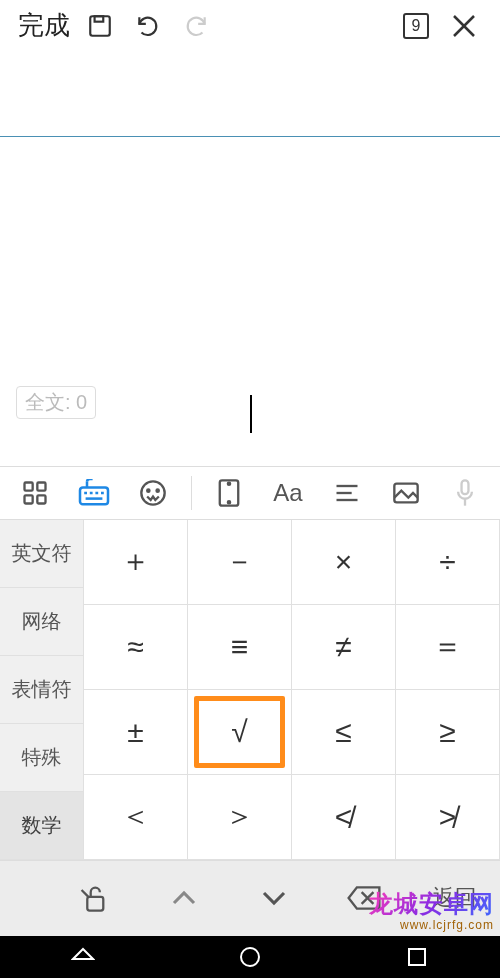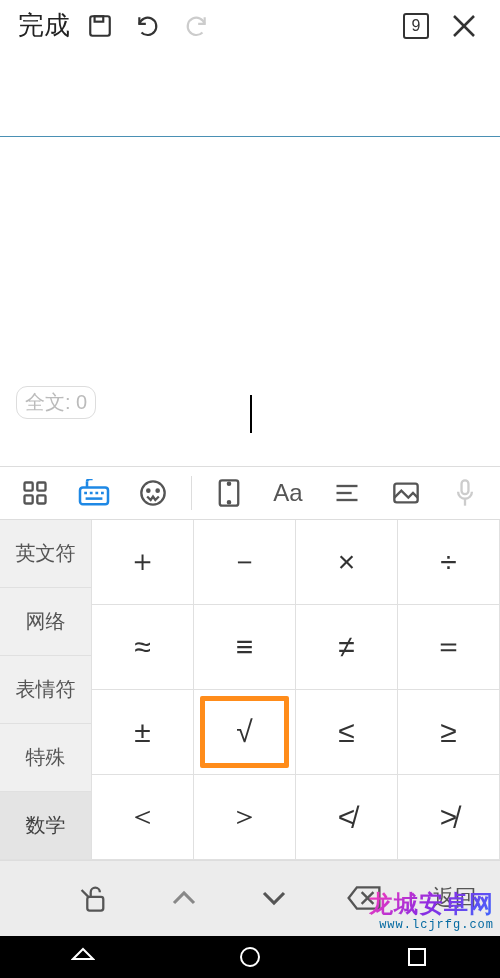--- a/index.html
+++ b/index.html
@@ -10,51 +10,51 @@
   .topbar { height: 68px; display: flex; align-items: center; padding: 0 12px; }
   .complete { font-size: 26px; color: #222; padding: 0 6px; }
   .top-spacer { flex: 1; }
   .top-icon { width: 48px; height: 48px; display:flex; align-items:center; justify-content:center; color:#333; }
   .top-icon.dim { color:#ccc; }
   .kbd9 { width:26px; height:26px; border:2px solid #333; border-radius:3px; display:flex; align-items:center; justify-content:center; font-size:16px; font-weight:500; color:#333; }
 
   
   .hr { height: 2px; background: #4a90b4; margin-top: 84px; }
   .editor { flex: 0 0 290px; position:relative; }
-  .fulltext { position:absolute; left:16px; bottom:8px; border:1px solid #ddd; color:#bbb; font-size:20px; padding:2px 8px; border-radius:11px; }
+  .fulltext { position:absolute; left:16px; bottom:8px; border:1px solid #ddd; color:#bbb; font-size:20px; padding:2px 8px; border-radius:4px; }
   .cursor { position:absolute; left:250px; bottom:-6px; width:2px; height:38px; background:#000; }
 
   
   .toolbar { height:70px; border-top:1px solid #ddd; border-bottom:1px solid #ddd; display:flex; align-items:center; padding:0 8px; gap:4px;margin-top:39px; }
   .tool { width:56px; height:50px; display:flex; align-items:center; justify-content:center; color:#555; }
   .tool.active { color:#1e88e5; }
   .bar-div { width:1px; height:34px; background:#ddd; margin:0 6px; }
 
   
   .kb { flex:1; display:flex; flex-direction:column; }
   .kbgrid { flex:0 0 auto; display:flex; height:340px; }
-  .tabs { width:92px; display:flex; flex-direction:column; }
+  .tabs { width:84px; display:flex; flex-direction:column; }
   .tab { flex:1; display:flex; align-items:center; justify-content:center; font-size:20px; color:#555; background:#f0f0f0; border-bottom:1px solid #e0e0e0; border-right:1px solid #e0e0e0; }
   .tab.sel { background:#e4e4e4; color:#404040; }
   .keys { flex:1; display:grid; grid-template-columns:repeat(4,1fr); grid-template-rows:repeat(4,1fr); }
   .key { border-right:1px solid #e0e0e0; border-bottom:1px solid #e0e0e0; display:flex; align-items:center; justify-content:center; font-size:30px; color:#333; background:#fff; position:relative; }
   .key.hl::after { content:""; position:absolute; inset:6px; border:5px solid #ff8c1a; border-radius:2px; }
 
   
   .kbbottom { height:76px; background:#ececec; display:flex; align-items:center; border-top:1px solid #ddd;padding-left:48px; }
   .kbb-item { flex:1; display:flex; align-items:center; justify-content:center; color:#555; font-size:22px; }
 
   
   .navbar { height:56px; background:#000; display:flex; align-items:center; justify-content:space-around; color:#fff; position:relative; }
   .nav-icon { width:60px; height:40px; display:flex; align-items:center; justify-content:center; }
 
   
   .wm { position:absolute; right:6px; bottom:46px; text-align:right; pointer-events:none; }
   .wm-zh { font-size:24px; font-weight:700; background:linear-gradient(135deg,#ff3db8,#8a2be2,#3b6bff); -webkit-background-clip:text; color:transparent; letter-spacing:1px; }
-  .wm-url { font-size:12px; color:#0369a1; letter-spacing:1px; margin-top:-2px;font-family:Liberation Mono, monospace; }
+  .wm-url { font-size:12px; color:#a16207; letter-spacing:1px; margin-top:-2px; }
 
   svg { display:block; }
 </style>
 </head>
 <body>
 <div class="root">
 
   <div class="topbar">
     <div class="complete">完成</div>
     <div class="top-icon">

